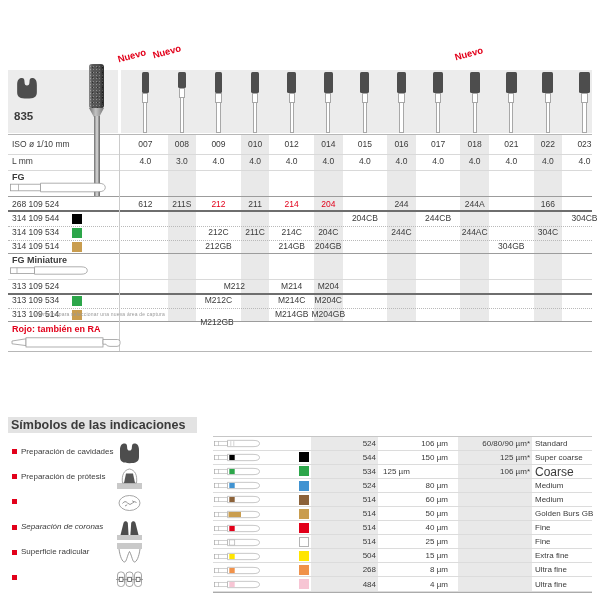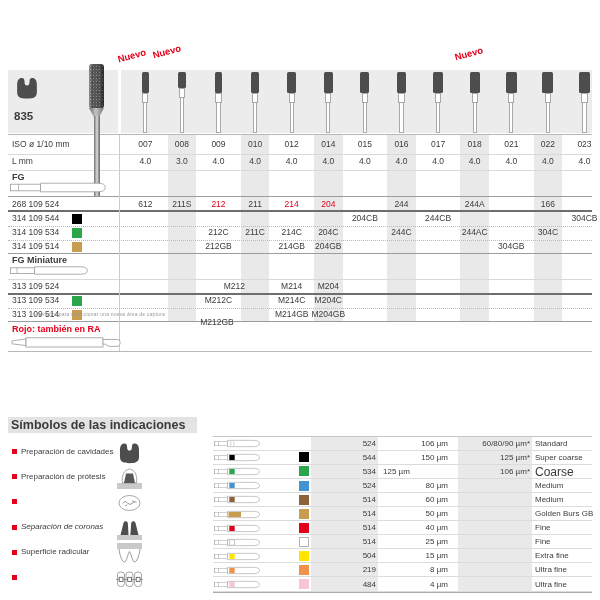--- a/index.html
+++ b/index.html
@@ -447,21 +447,21 @@
       <div style="left: 213px; top: 563.4px; width: 379px; height: 14.1px; border-bottom: 1px solid rgb(220, 220, 220);">
         <div style="left: 1px; top: 2.6px; width: 46px; height: 9px;">
           <svg width="100%" height="100%" viewBox="0 0 46 12" preserveAspectRatio="none">
             <rect x="0.5" y="3" width="13" height="6" fill="#fff" stroke="#a5a5a5" stroke-width="0.7"></rect>
             <line x1="4.5" y1="3" x2="4.5" y2="9" stroke="#a5a5a5" stroke-width="0.6"></line>
             <path d="M13.5 1.8 L39 1.8 Q45.5 1.8 45.5 6 Q45.5 10.2 39 10.2 L13.5 10.2 Z" fill="#fff" stroke="#a5a5a5" stroke-width="0.7"></path>
             <rect x="15.3" y="2.6" width="5.4" height="6.8" fill="#f0924a"></rect>
           </svg>
         </div>
         <div style="left: 86px; top: 1.8px; width: 10px; height: 10px; background: rgb(240, 146, 74); border: none;"></div>
-        <div style="left: 97px; width: 66px; top: 0px; line-height: 14.1px; font-size: 8px; text-align: right;">219</div>
+        <div style="left: 97px; width: 66px; top: 0px; line-height: 14.1px; font-size: 8px; text-align: right;">268</div>
         <div style="left: 170px; width: 65px; top: 0px; line-height: 14.1px; font-size: 8px; text-align: right;">8 µm</div>
         <div style="left: 242px; width: 75px; top: 0px; line-height: 14.1px; font-size: 8px; text-align: right;"></div>
         <div style="left: 322px; top: 0px; width: 56px; line-height: 14.1px; font-size: 8px;">Ultra fine</div>
       </div>
       <div style="left: 213px; top: 577.5px; width: 379px; height: 14.1px; border-bottom: 1px solid rgb(220, 220, 220);">
         <div style="left: 1px; top: 2.6px; width: 46px; height: 9px;">
           <svg width="100%" height="100%" viewBox="0 0 46 12" preserveAspectRatio="none">
             <rect x="0.5" y="3" width="13" height="6" fill="#fff" stroke="#a5a5a5" stroke-width="0.7"></rect>
             <line x1="4.5" y1="3" x2="4.5" y2="9" stroke="#a5a5a5" stroke-width="0.6"></line>
             <path d="M13.5 1.8 L39 1.8 Q45.5 1.8 45.5 6 Q45.5 10.2 39 10.2 L13.5 10.2 Z" fill="#fff" stroke="#a5a5a5" stroke-width="0.7"></path>

